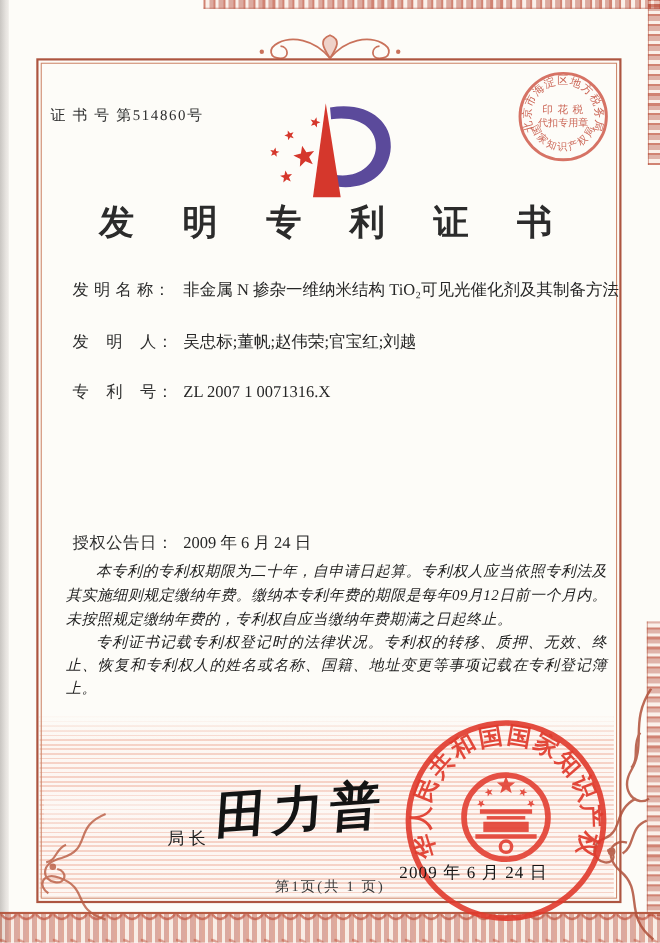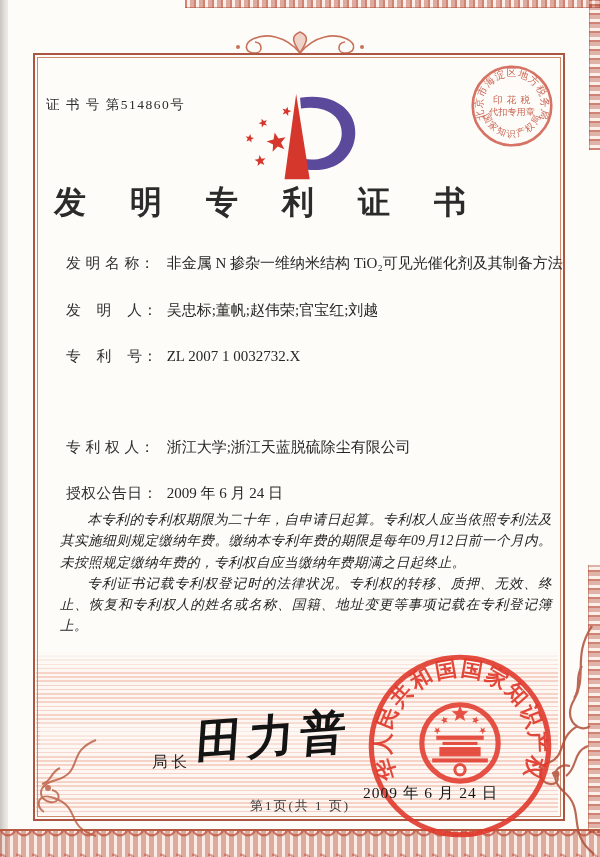--- a/index.html
+++ b/index.html
@@ -30,21 +30,21 @@
   .frame-inner{position:absolute;left:2px;top:2px;right:2px;bottom:2px;border:1px solid #cf8a6e;}
   
   .stripes{position:absolute;left:36px;top:651px;width:522px;height:164px;
      background:repeating-linear-gradient(180deg,rgba(240,176,158,.55) 0 1.6px,rgba(253,246,242,.9) 1.6px 4.2px);}
   .stripes-fade{position:absolute;left:36px;top:651px;width:522px;height:22px;
      background:linear-gradient(180deg,#fdfcf8,rgba(253,252,248,0));}
   .stripes-soft{position:absolute;left:40px;top:716px;width:300px;height:42px;
      background:linear-gradient(180deg,rgba(253,250,247,0),rgba(253,250,247,.6) 40%,rgba(253,250,247,0));}
   
   .cert-no{position:absolute;left:46px;top:96px;font-size:13.5px;letter-spacing:1.5px;color:#2d2d2d;}
-  .title{position:absolute;left:0;top:181px;width:520px;text-align:center;font-size:32px;
+  .title{position:absolute;left:0;top:181px;width:520px;text-align:right;font-size:32px;
      font-weight:600;letter-spacing:18px;text-indent:18px;color:#2b2b2b;}
   .row{position:absolute;left:66px;width:480px;font-size:14.8px;color:#2e2e2e;white-space:nowrap;}
   .row .lbl{display:inline-block;width:97px;letter-spacing:.5px;}
   .row .val{font-size:15px;color:#262626;}
   .r0{top:254px}.r1{top:301px}.r2{top:347px}.r3{top:392px}.r4{top:438px}.r5{top:484px}
   .body-text{position:absolute;left:60px;top:509px;width:492px;font-size:13.6px;line-height:21.3px;
      color:#1f1f1f;font-style:italic;letter-spacing:.4px;text-align:justify;}
   .body-text p{margin:0;text-indent:2em;}
   .signer{position:absolute;left:136px;top:752px;font-size:15.5px;letter-spacing:4px;color:#222;margin-left:16px;}
   .signature{position:absolute;left:196px;top:706px;font-size:46px;font-weight:700;color:#141414;
@@ -147,25 +147,21 @@
   <div class="row r1">
     <span class="lbl">发　明　人：</span>
     <span class="val">吴忠标;董帆;赵伟荣;官宝红;刘越</span>
   </div>
   <div class="row r0">
     <span class="lbl">发 明 名 称：</span>
     <span class="val">非金属 N 掺杂一维纳米结构 TiO₂可见光催化剂及其制备方法</span>
   </div>
   <div class="row r2">
     <span class="lbl">专　利　号：</span>
-    <span class="val">ZL 2007 1 0032732.X</span>
-  </div>
-  <div class="row r4">
-    <span class="lbl">专 利 权 人：</span>
-    <span class="val">浙江大学;浙江天蓝脱硫除尘有限公司</span>
+    <span class="val">ZL 2007 1 0071316.X</span>
   </div>
   <div class="row r5">
     <span class="lbl">授权公告日：</span>
     <span class="val">2009 年 6 月 24 日</span>
   </div>
 
   <div class="body-text">
     <p>本专利的专利权期限为二十年，自申请日起算。专利权人应当依照专利法及其实施细则规定缴纳年费。缴纳本专利年费的期限是每年09月12日前一个月内。未按照规定缴纳年费的，专利权自应当缴纳年费期满之日起终止。</p>
     <p>专利证书记载专利权登记时的法律状况。专利权的转移、质押、无效、终止、恢复和专利权人的姓名或名称、国籍、地址变更等事项记载在专利登记簿上。</p>
   </div>

